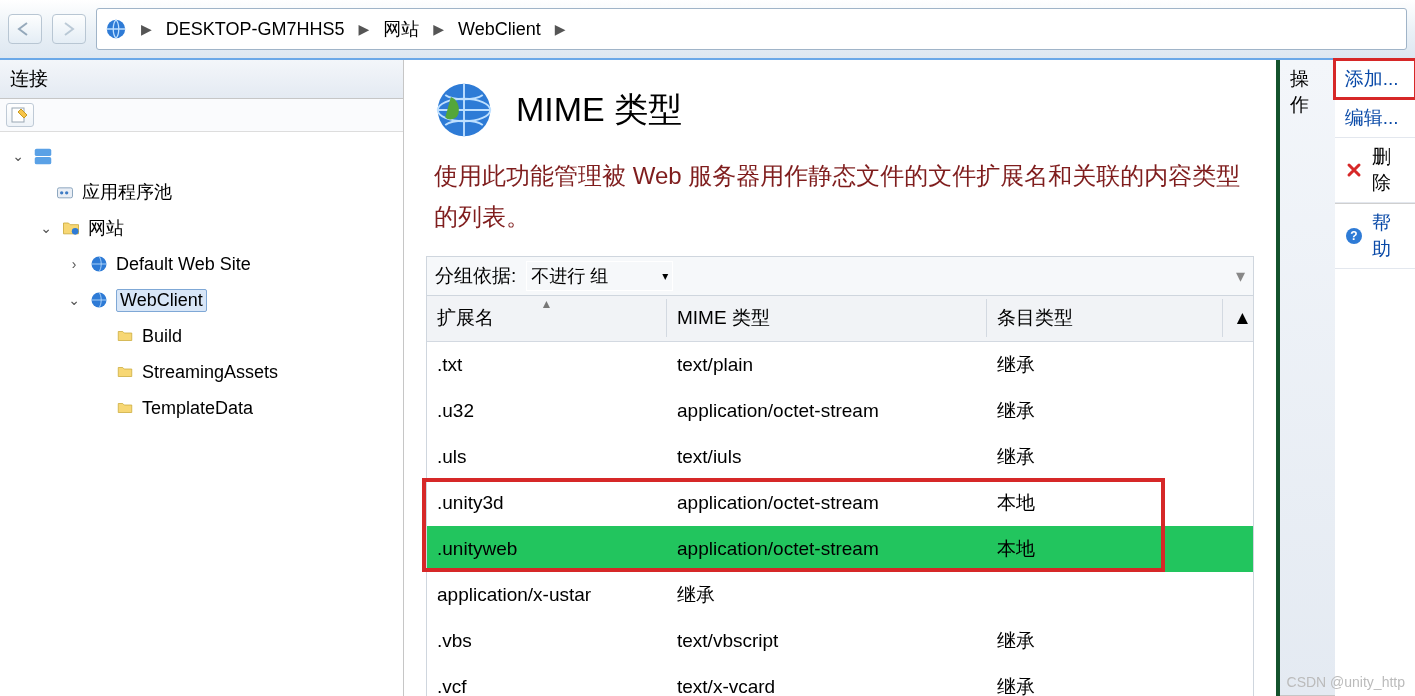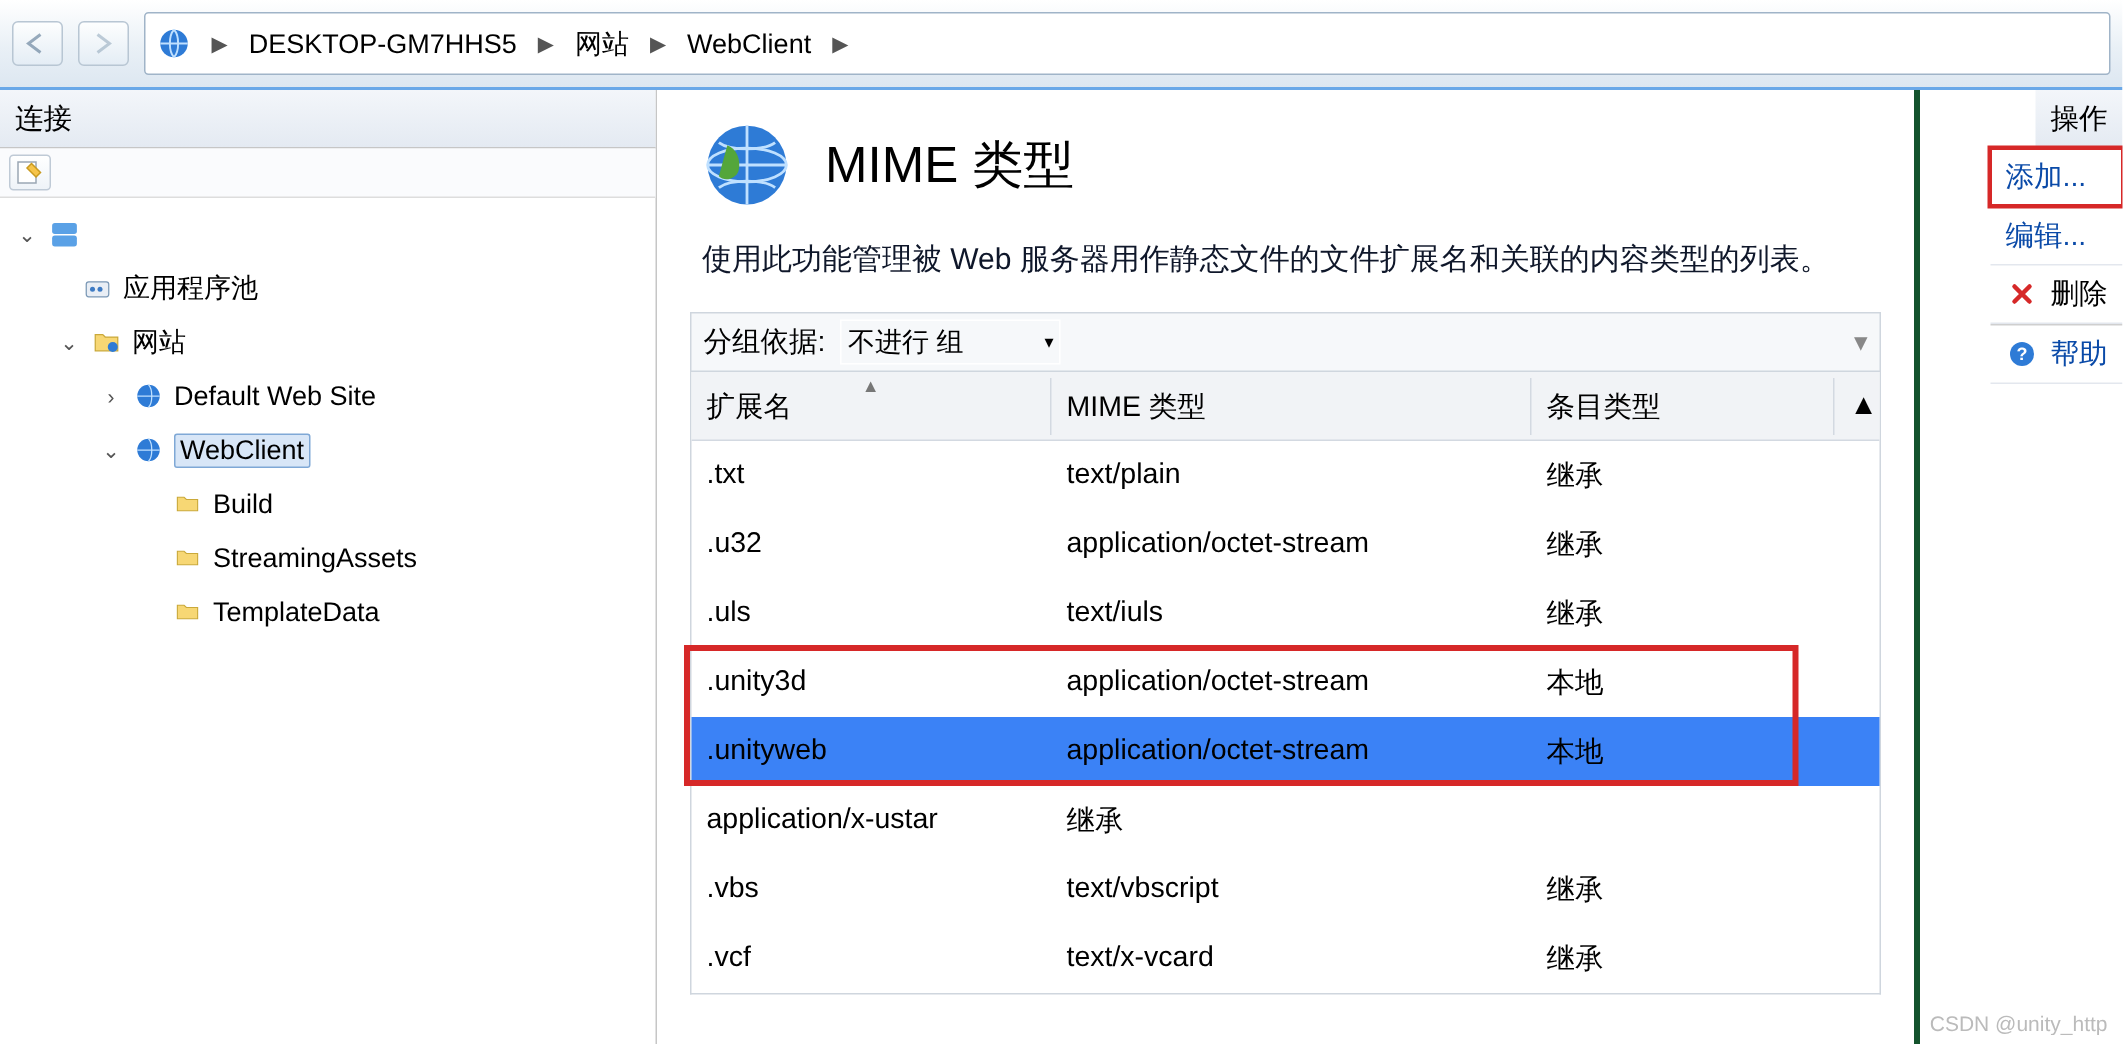--- a/index.html
+++ b/index.html
@@ -44,32 +44,32 @@
   }
   .crumb { display: flex; align-items: center; gap: 10px; }
   .crumbsep { color: #555; font-size: 14px; }
 
   
   .cols {
     display: flex;
     height: calc(100% - 60px);
   }
   .col-l {
-    width: 438px;
+    width: 404px;
     border-right: 1px solid #c6c6c6;
     display: flex; flex-direction: column;
   }
   .col-m {
     flex: 1;
     border-right: 4px solid #14532d;
     display: flex; flex-direction: column;
   }
   .col-r {
     width: 135px;
-    display: flex; flex-direction: column; align-items: flex-end;
+    display: flex; flex-direction: row;
   }
   .panel-title {
     background: linear-gradient(#f3f6fa,#e4eaf2);
     border-bottom: 1px solid #c6c6c6;
     padding: 6px 10px;
     font-size: 19px;
   }
 
   
   .toolbar-small {
@@ -92,21 +92,21 @@
 
   
   .ic { width:22px; height:22px; display:inline-flex; align-items:center; justify-content:center;}
 
   
   .heading {
     display:flex; align-items:center; gap:22px;
     padding: 20px 24px 6px 30px;
   }
   .heading h1 { margin:0; font-size:34px; font-weight:400;}
-  .desc { padding: 10px 30px 10px 30px; font-size:20px; line-height:1.7; color:#0f172a;}
+  .desc { padding: 10px 30px 10px 30px; font-size:24px; line-height:1.7; color:#7f1d1d;}
   .groupbar {
     display:flex; align-items:center; gap:10px;
     margin: 8px 22px 0 22px;
     border:1px solid #cfd6de;
     background:#f6f8fa;
     padding:4px 8px;
   }
   .groupbar label{font-size:19px;}
   .combo {
     display:inline-flex; align-items:center; border:1px solid #fff;
@@ -124,21 +124,21 @@
     align-items: center;
   }
   .thead {
     background:#f1f3f6; border-bottom:1px solid #d3d9e1;
     height:46px;
   }
   .thead div { padding:6px 10px; font-size:19px; border-right:1px solid #d3d9e1;}
   .thead div:last-child{border-right:none;}
   .trow { height:46px; }
   .trow div { padding:4px 10px; font-size:19px; }
-  .trow.selected { background:#3b82f6; }
+  .trow.selected { background:#22c55e; }
   .sortmark {font-size:12px; color:#777;}
 
   
   .actions { padding: 0 0; }
   .action {
     display:flex; align-items:center; gap:8px;
     padding: 6px 10px;
     border-bottom:1px solid #e3e7ee;
     color:#0a4aa8;
     font-size:19px;

